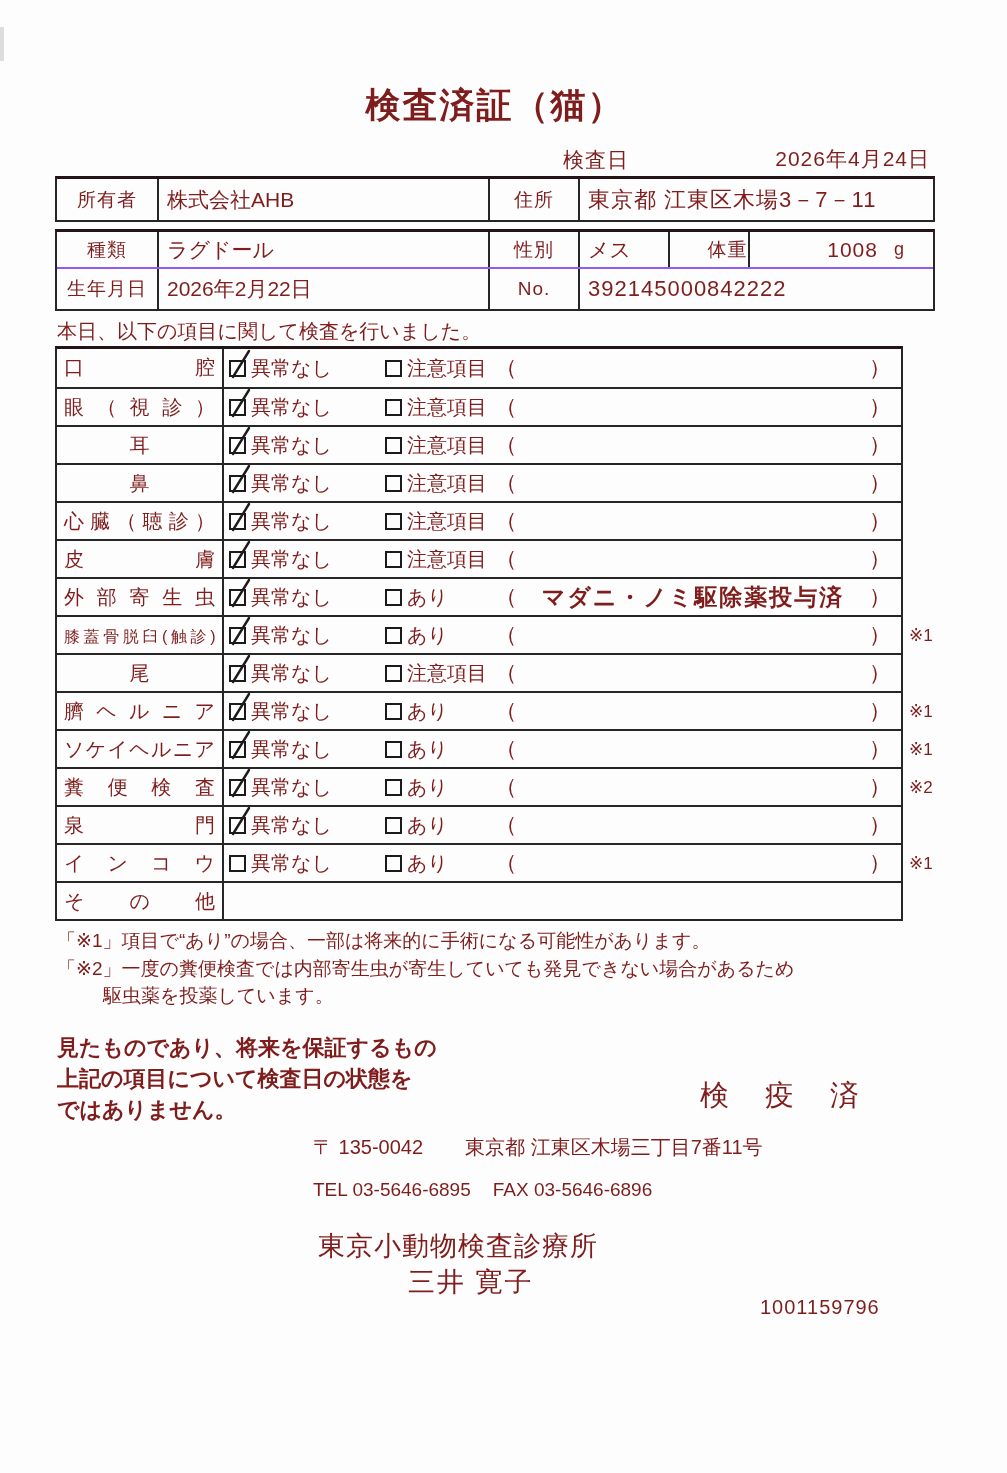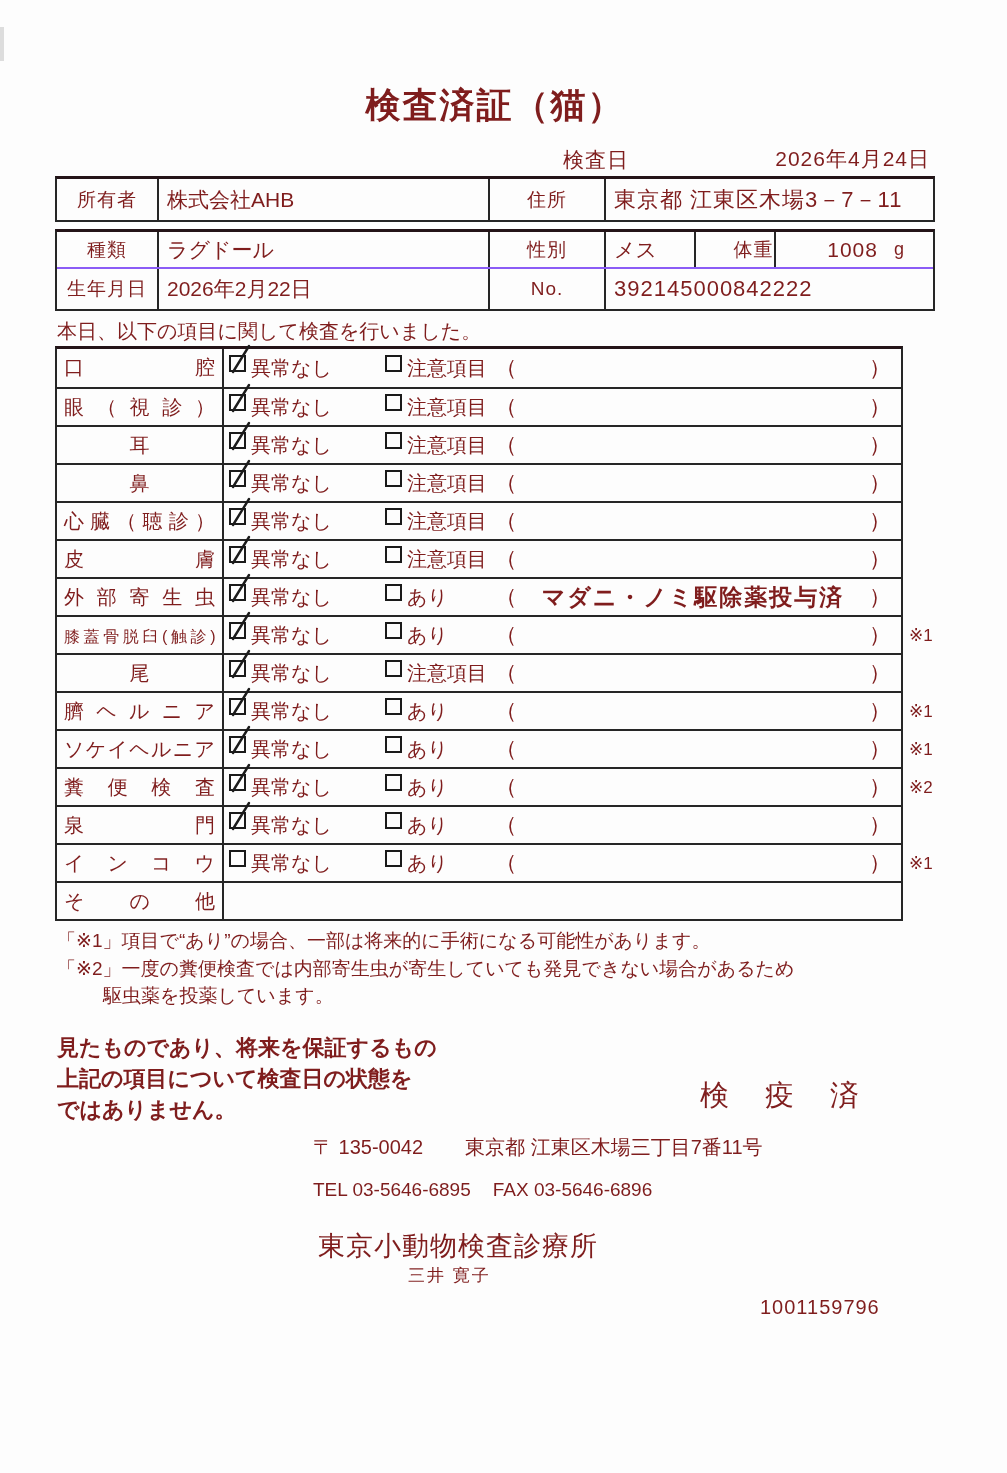--- a/index.html
+++ b/index.html
@@ -34,21 +34,21 @@
   .info-row { display:flex; width:100%; box-sizing:border-box; }
   .t1 .info-row { height:41px; }
   .t2 .r1 { height:37px; border-bottom:2px solid #8b5cf6; }
   .t2 .r2 { height:40px; }
   .cell { box-sizing:border-box; display:flex; align-items:center; padding:0 8px; overflow:hidden; white-space:nowrap; }
   .cell.rb { border-right:2px solid #262626; }
   .lbl { justify-content:center; font-size:19px; letter-spacing:1px; }
   .val { font-size:21px;text-align:center; }
   .w-label1 { width:102px; }
   .w-value1 { width:331px; }
-  .w-label2 { width:116px; }
+  .w-label2 { width:90px; }
   .w-sex    { width:90px; }
   .w-wtlbl  { width:80px;padding-left:45px; }
   .wt-val { flex:1; justify-content:flex-end; font-size:21px; padding-right:28px; letter-spacing:1px; }
   .wt-unit { font-size:18px; margin-left:16px; }
   .num-val { flex:1; font-size:22px; letter-spacing:1px;border-radius:11px; }
 
   
   .intro { left:57px; top:318px; font-size:20px; }
 
   
@@ -56,21 +56,21 @@
   .check-row { position:relative; display:flex; height:38px; box-sizing:border-box; border-top:2px solid #262626; }
   .check-row:first-child { border-top:none; }
   .label-cell {
     width:167px; box-sizing:border-box; border-right:2px solid #262626;
     display:block; padding:6px 7px 0 7px; font-size:20px; line-height:24px;
     text-align:justify; text-align-last:justify; overflow:hidden; white-space:nowrap;
   }
   .label-cell.center { text-align:center; text-align-last:center; }
   .label-cell.small { font-size:16px; padding-top:8px; letter-spacing:-0.5px; }
   .content-cell { flex:1; display:flex; align-items:center; padding-left:5px; box-sizing:border-box; }
-  .cb-group { display:flex; box-sizing:border-box; }
+  .cb-group { display:flex; align-items:center; box-sizing:border-box; }
   .g1 { width:156px; }
   .g2 { width:110px; }
   .checkbox {
     position:relative; display:inline-block;
     width:13px; height:13px; border:2px solid #1a1a1a; flex:none; margin-right:5px;
   }
   .tick { position:absolute; left:-4px; top:-14px; overflow:visible; }
   .tick line { stroke:#1b1b1b; stroke-width:2.4; stroke-linecap:round; }
   .cb-label { font-size:20px; white-space:nowrap; }
   .paren-zone { flex:1; display:flex; align-items:center; padding-right:10px; }
@@ -89,21 +89,21 @@
 
   
   .stamp { left:700px; top:1076px; font-size:29px; letter-spacing:14px; white-space:nowrap; }
 
   
   .postal-line { left:313px; top:1134px; font-size:20px; white-space:nowrap; }
   .postal-gap { display:inline-block; width:42px; }
   .tel-line { left:313px; top:1179px; font-size:19px; white-space:nowrap; }
   .tel-gap { display:inline-block; width:22px; }
   .clinic-name { left:318px; top:1228px; font-size:27px; letter-spacing:1px; white-space:nowrap; }
-  .vet-name { left:408px; top:1264px; font-size:17px; letter-spacing:2px; white-space:nowrap; }
+  .vet-name { left:408px; top:1264px; font-size:27px; letter-spacing:2px; white-space:nowrap; }
   .serial { left:760px; top:1296px; font-size:20px; letter-spacing:1px; }
 </style>
 </head>
 <body>
 
 <div class="sheet">
 
   <div class="abs edge-artifact"></div>
 
   <div class="abs doc-title">検査済証（猫）</div>

